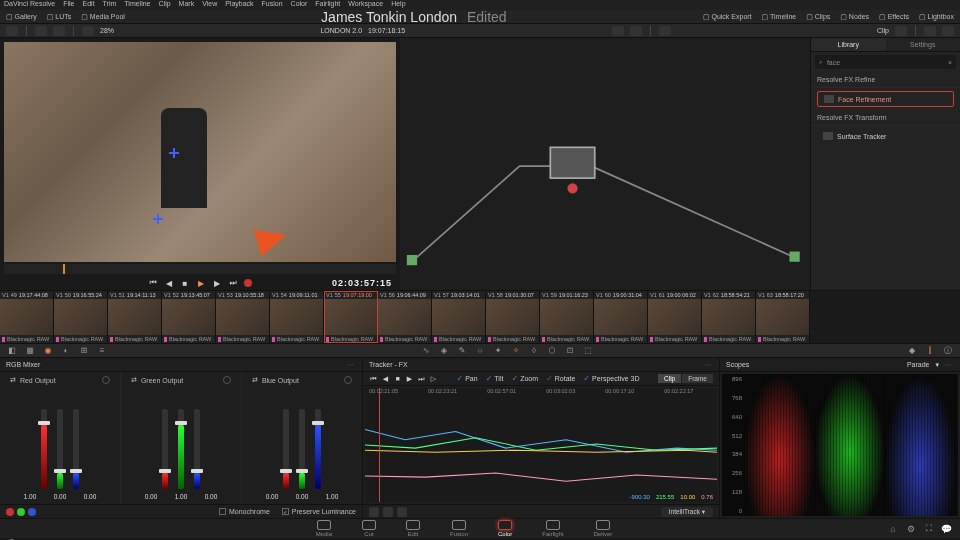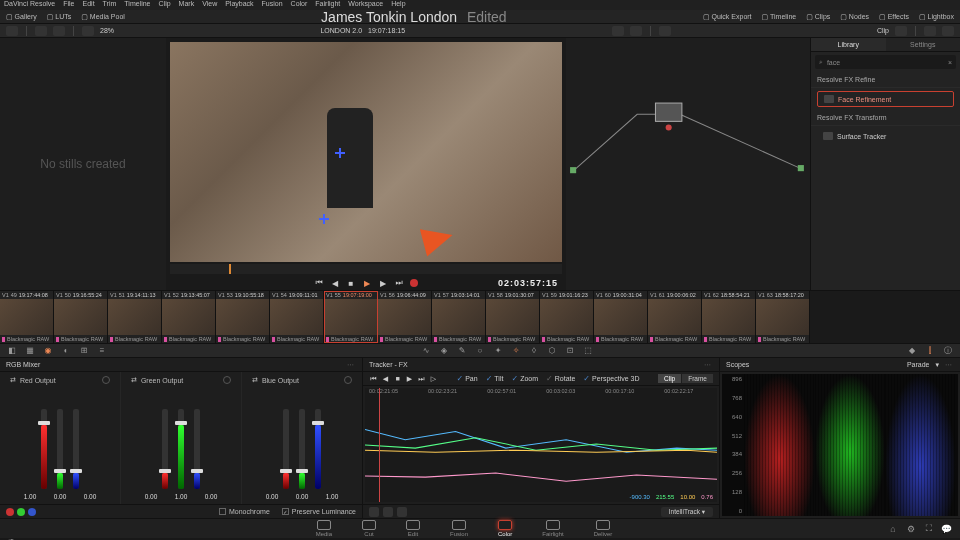--- a/index.html
+++ b/index.html
@@ -186,23 +186,20 @@
   <div class="grp">
     <span class="label">Clip</span>
     <div class="btn"></div>
     <div class="sep"></div>
     <div class="btn"></div>
     <div class="btn"></div>
   </div>
 </div>
 
 <div class="mid">
-  <div class="gallery">
-    <span>No stills created</span>
-  </div>
   <div class="viewer">
     <div class="frame">
       <div class="img">
         <div class="person"></div>
         <div class="cone"></div>
         <div class="marker" style="left:42%;top:48%;"></div>
         <div class="marker" style="left:38%;top:78%;border-color:#f33"></div>
       </div>
     </div>
     <div class="scrub">

